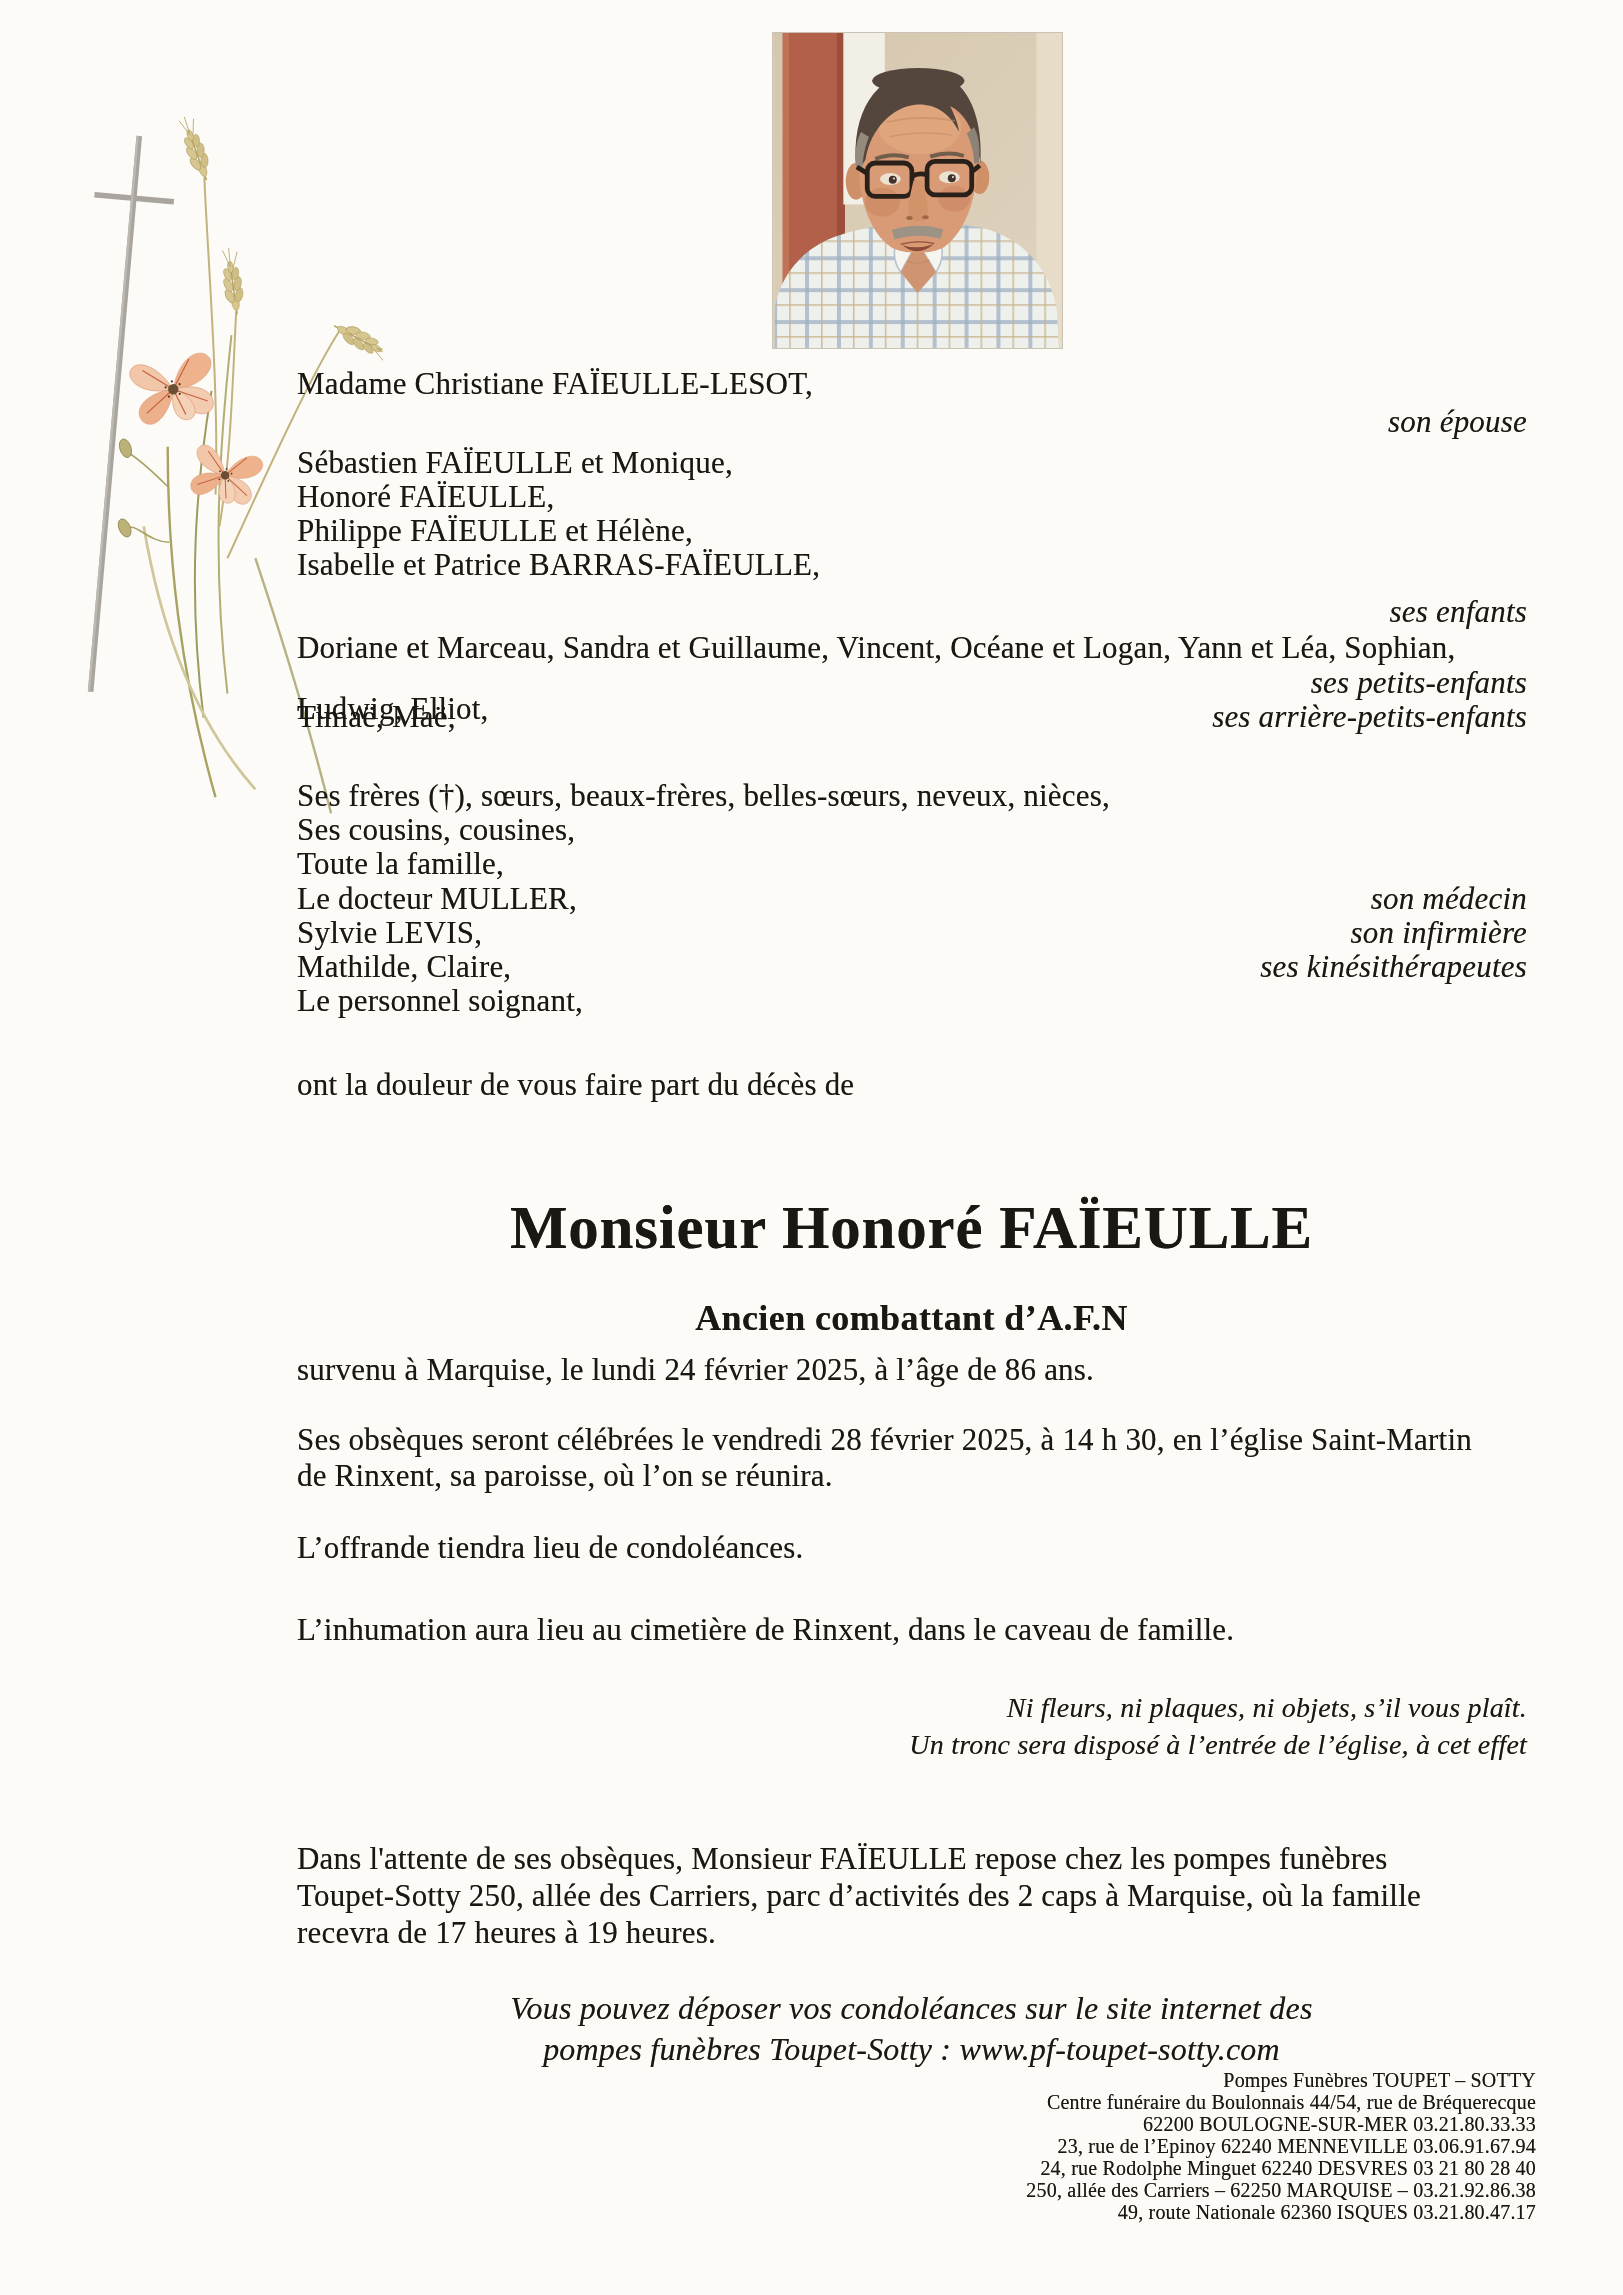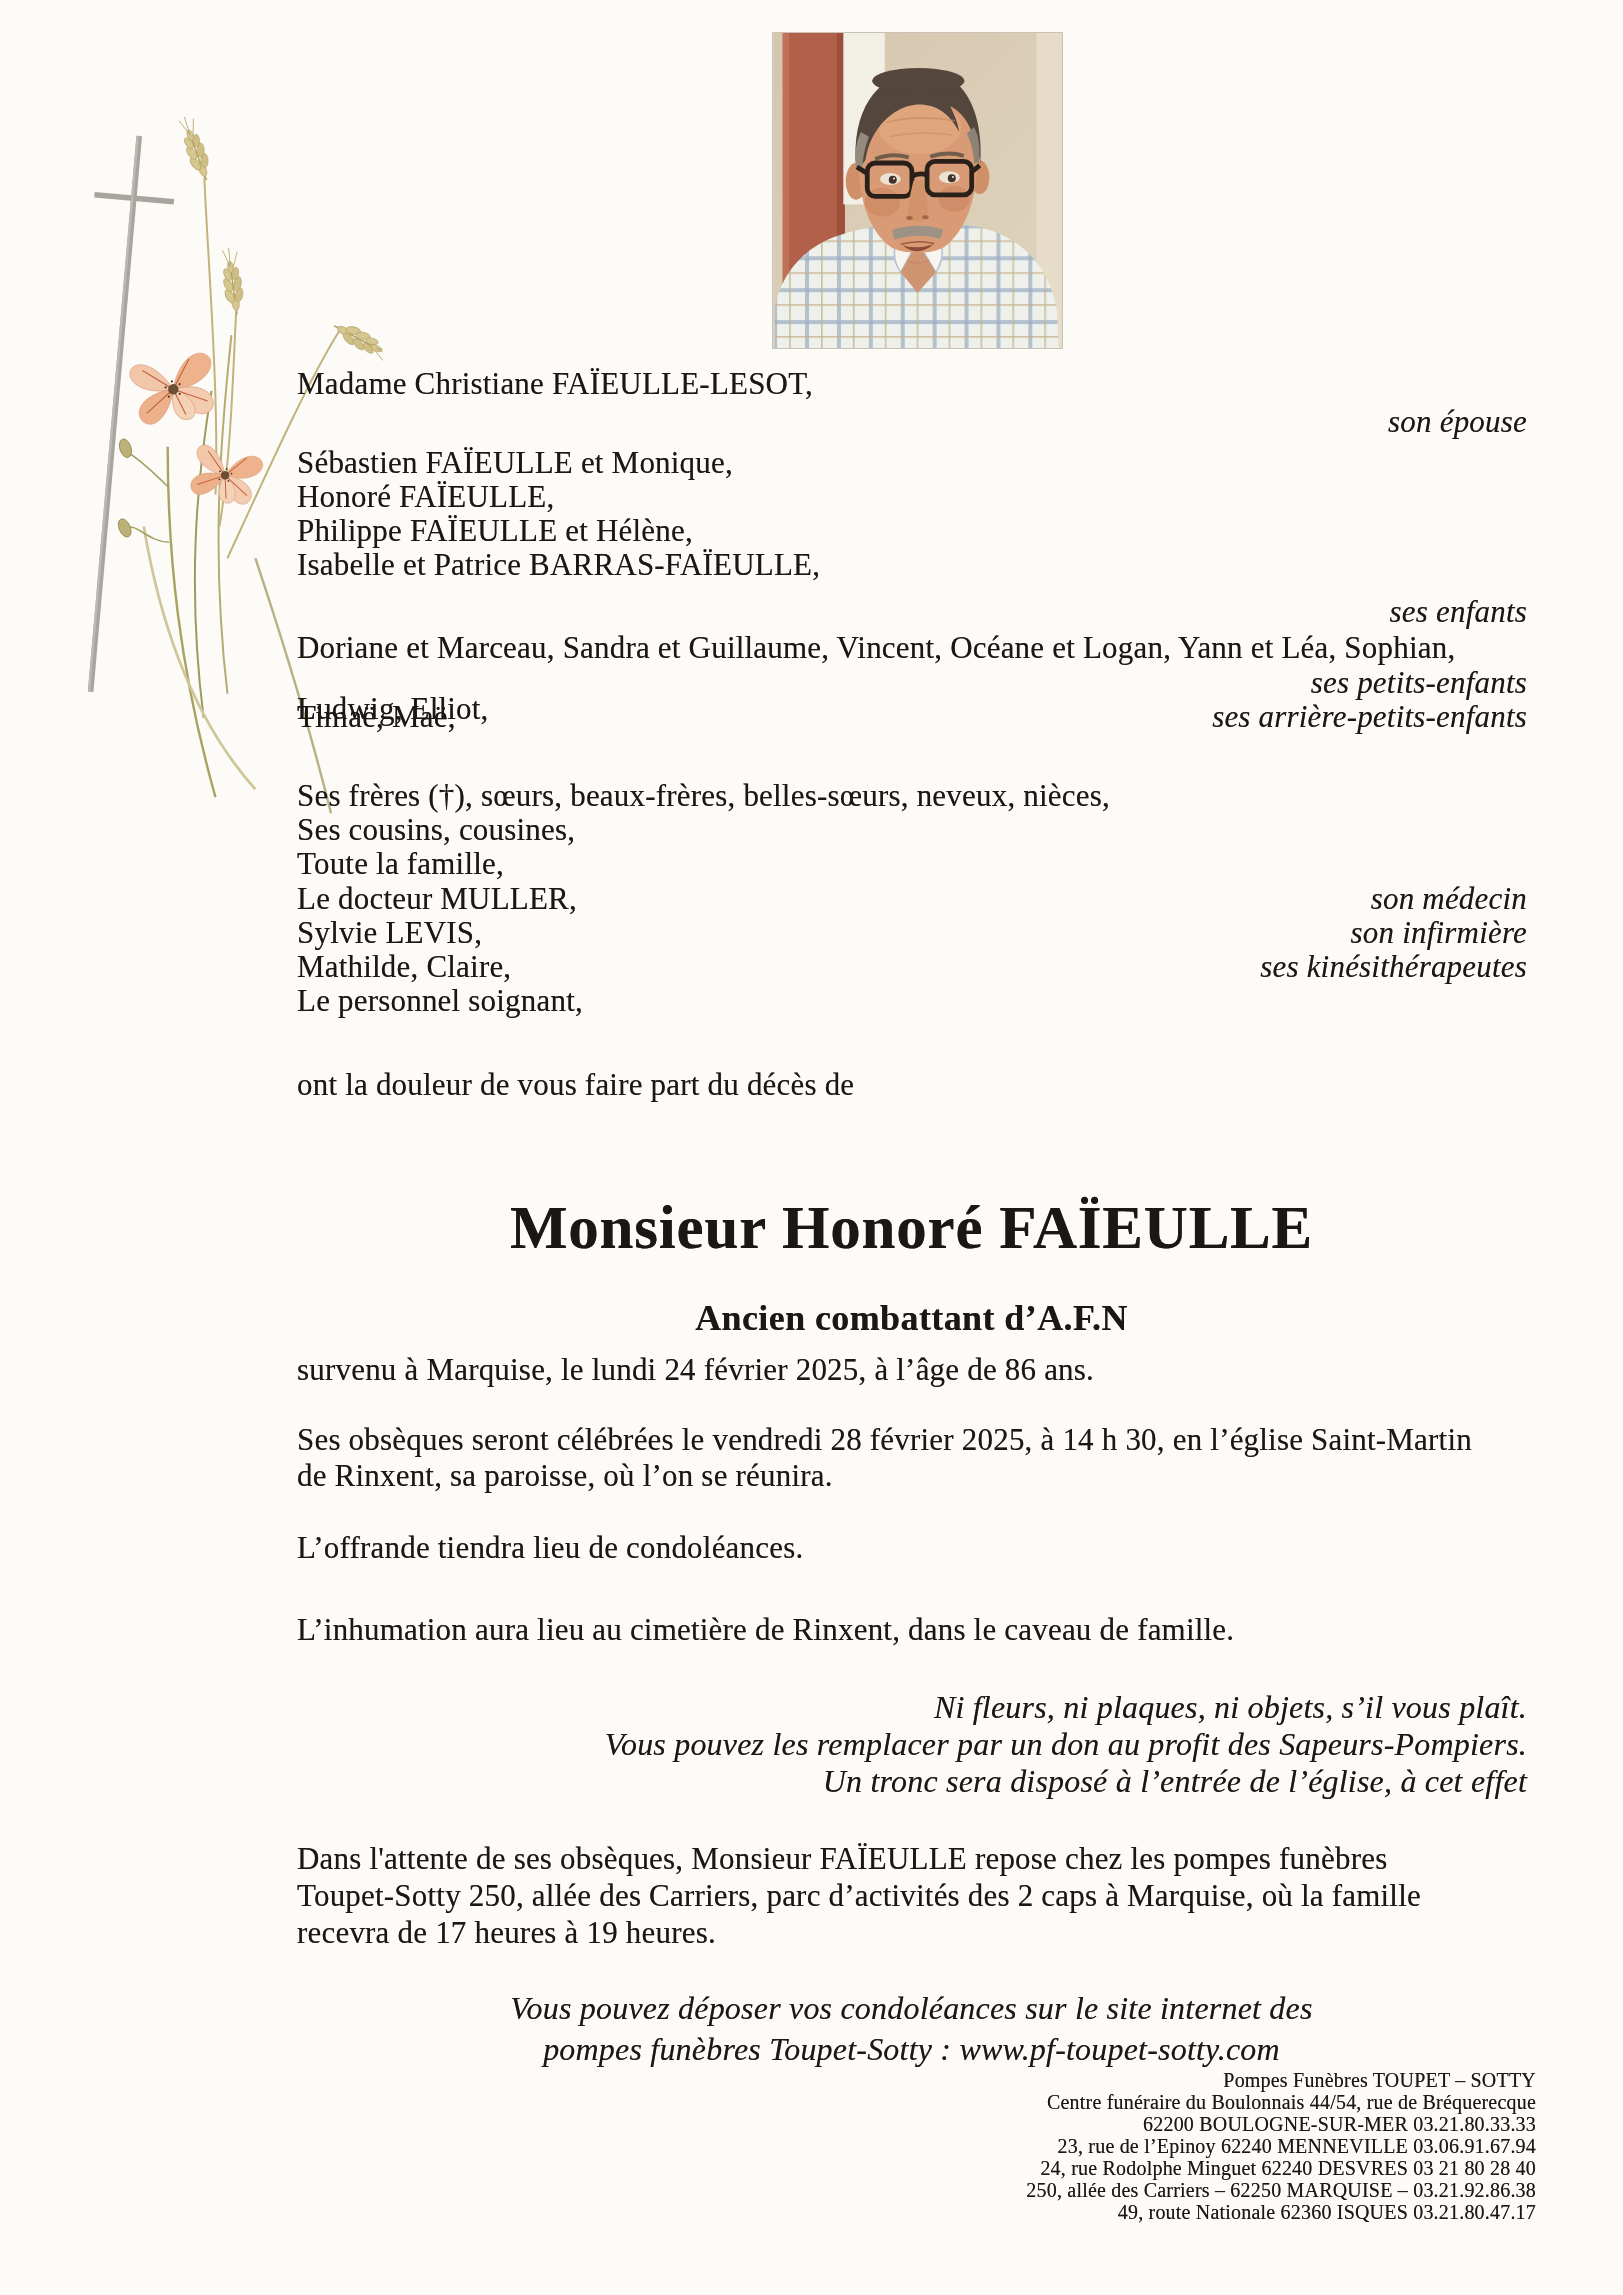--- a/index.html
+++ b/index.html
@@ -25,21 +25,21 @@
     text-shadow:0 0 0.5px rgba(10,8,6,.7);
   }
   .subtitle{
     position:absolute;left:297px;width:1229px;text-align:center;top:1273px;
     font-size:36px;font-weight:bold;line-height:1;letter-spacing:0.4px;
     text-shadow:0 0 0.4px rgba(10,8,6,.6);
     margin-top:27px;
   }
   .wishes{
     position:absolute;right:97px;top:1689px;text-align:right;font-style:italic;
-    font-size:32px;line-height:37px;letter-spacing:0.2px;white-space:nowrap;
+    font-size:28px;line-height:37px;letter-spacing:0.2px;white-space:nowrap;
     text-shadow:0 0 0.3px rgba(20,15,10,.5);
   }
   .condolences{
     position:absolute;left:297px;width:1229px;top:1988px;text-align:center;
     font-style:italic;font-size:32px;line-height:41px;letter-spacing:0.2px;
     text-shadow:0 0 0.3px rgba(20,15,10,.5);
   }
   .footer{
     position:absolute;right:88px;top:2069px;text-align:right;
     font-size:20px;line-height:22px;letter-spacing:0.2px;white-space:nowrap;
@@ -238,21 +238,20 @@
 <div class="para" style="top:1352px">survenu à Marquise, le lundi 24 février 2025, à l’âge de 86 ans.</div>
 <div class="para" style="top:1422px">
   <div>Ses obsèques seront célébrées le vendredi 28 février 2025, à 14 h 30, en l’église Saint-Martin</div>
   <div>de Rinxent, sa paroisse, où l’on se réunira.</div>
 </div>
 <div class="para" style="top:1530px">L’offrande tiendra lieu de condoléances.</div>
 <div class="para" style="top:1612px">L’inhumation aura lieu au cimetière de Rinxent, dans le caveau de famille.</div>
 
 <div class="wishes">
   <div>Ni fleurs, ni plaques, ni objets, s’il vous plaît.</div>
-  <div>Vous pouvez les remplacer par un don au profit des Sapeurs-Pompiers.</div>
   <div>Un tronc sera disposé à l’entrée de l’église, à cet effet</div>
 </div>
 
 <div class="para" style="top:1840px;line-height:37px">
   <div>Dans l'attente de ses obsèques, Monsieur FAÏEULLE repose chez les pompes funèbres</div>
   <div>Toupet-Sotty 250, allée des Carriers, parc d’activités des 2 caps à Marquise, où la famille</div>
   <div>recevra de 17 heures à 19 heures.</div>
 </div>
 
 <div class="condolences">

